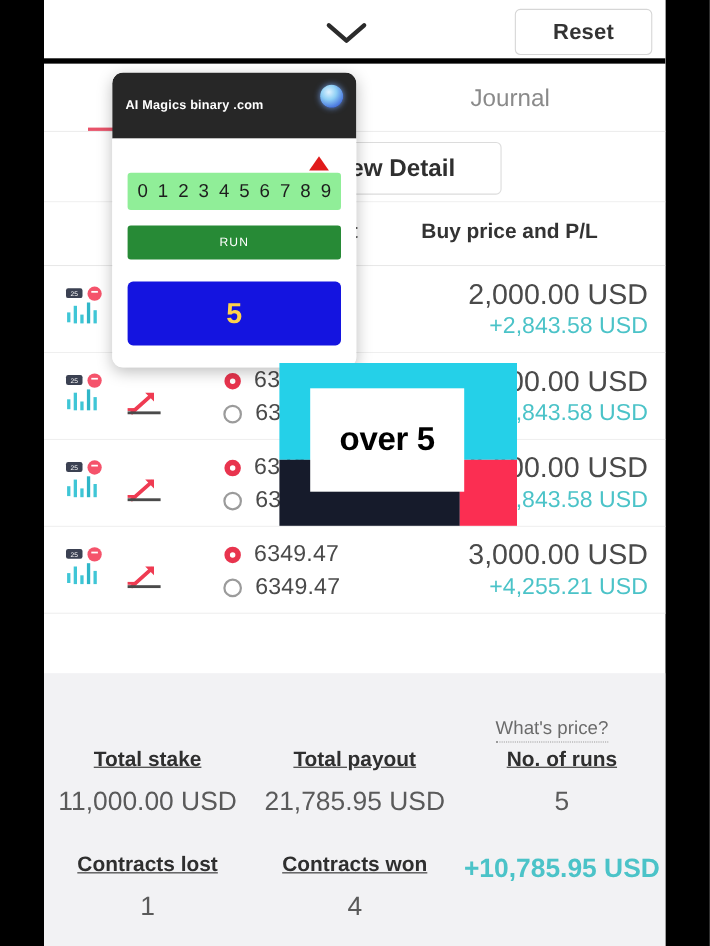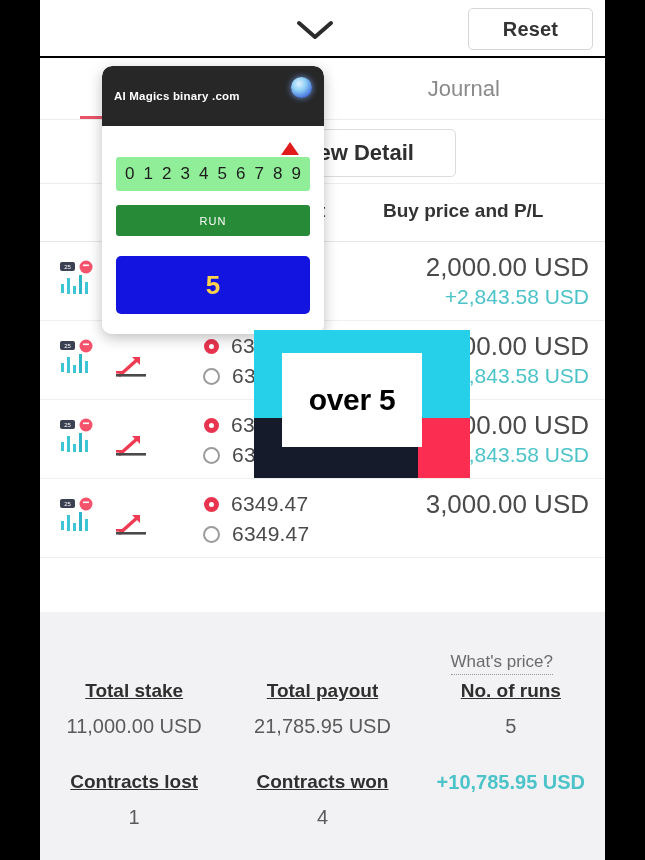--- a/index.html
+++ b/index.html
@@ -28,21 +28,21 @@
     height: 860px;
     background: #ffffff;
     overflow: hidden;
   }
 
   
   .topbar {
     position: relative;
     height: 58px;
     background: #ffffff;
-    border-bottom: 2px solid #000000;
+    border-bottom: 5px solid #000000;
   }
   .chevron-btn {
     position: absolute;
     left: 243px;
     top: 13px;
     width: 64px;
     height: 34px;
     display: flex;
     align-items: center;
     justify-content: center;
@@ -236,21 +236,21 @@
   }
   .sum-cell { text-align: center; }
   .sum-label {
     font-size: 19px;
     font-weight: 700;
     color: #2f2f2f;
     margin-bottom: 13px;
     text-decoration: underline;
   }
   .sum-value {
-    font-size: 20px;
+    font-size: 24px;
     color: #5a5a5a;
   }
   .sum-value.profit {
     color: #4bc3c8;
     font-weight: 700;
   }
 
   
   .widget {
     position: absolute;
@@ -535,20 +535,21 @@
               <span class="dot-entry"></span>
               <span class="spot-val">6349.47</span>
             </div>
             <div class="spot-line">
               <span class="dot-exit"></span>
               <span class="spot-val">6349.47</span>
             </div>
           </div>
           <div class="price-col">
             <div class="price-buy">3,000.00 USD</div>
+            <div class="price-pl">+4,255.21 USD</div>
           </div>
         </div>
       </div>
 
     <div class="summary">
       <div class="whats-this">What's price?</div>
 
       <div class="sum-grid">
         <div class="sum-cell">
           <div class="sum-label">Total stake</div>

